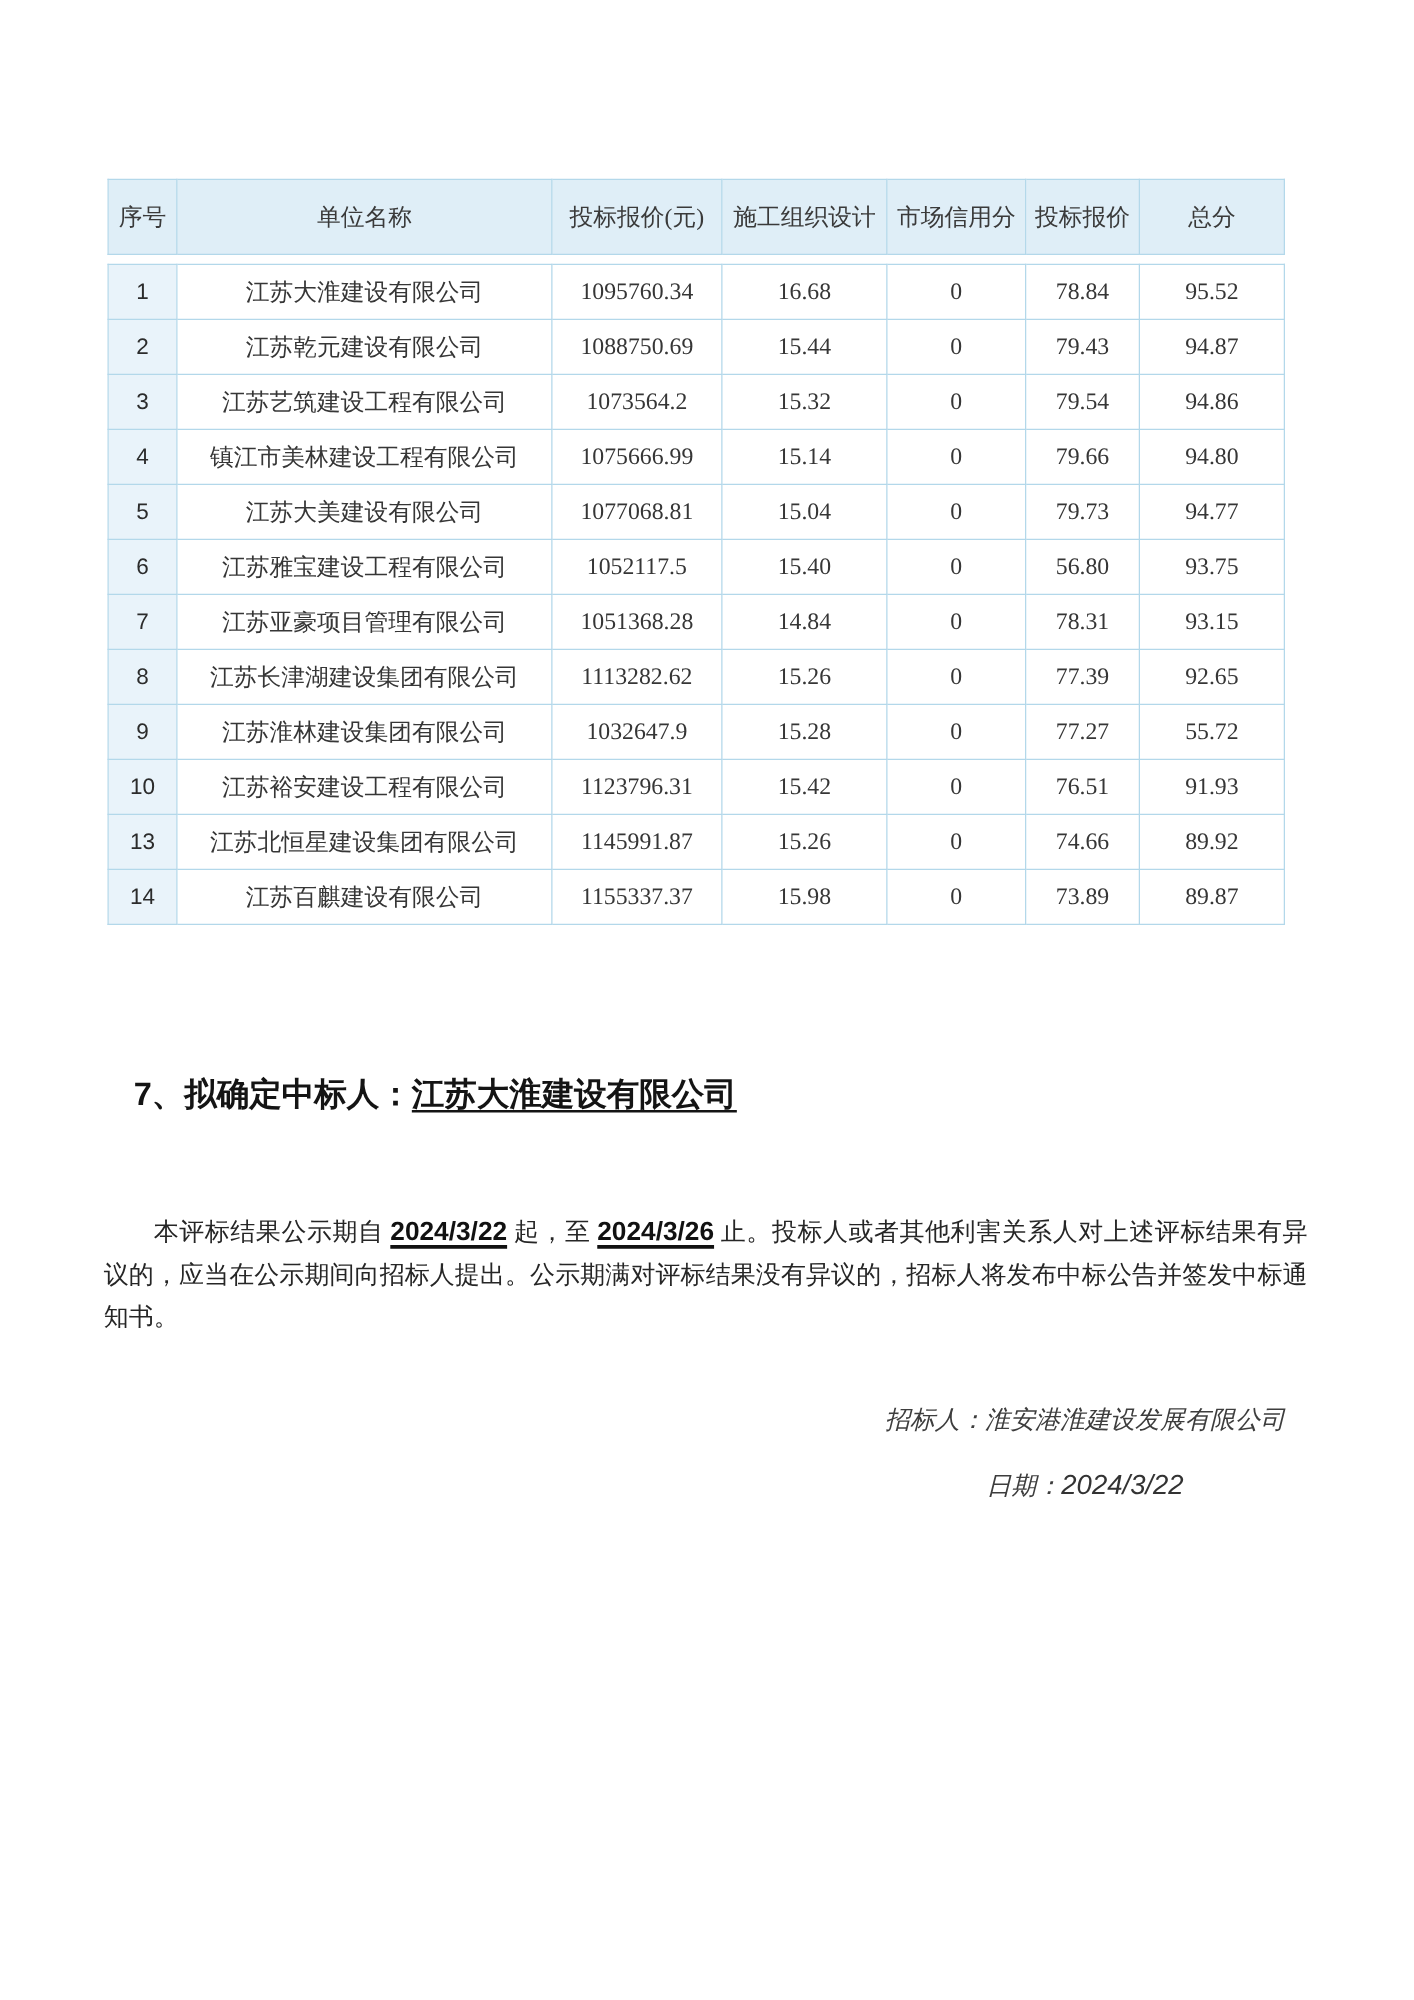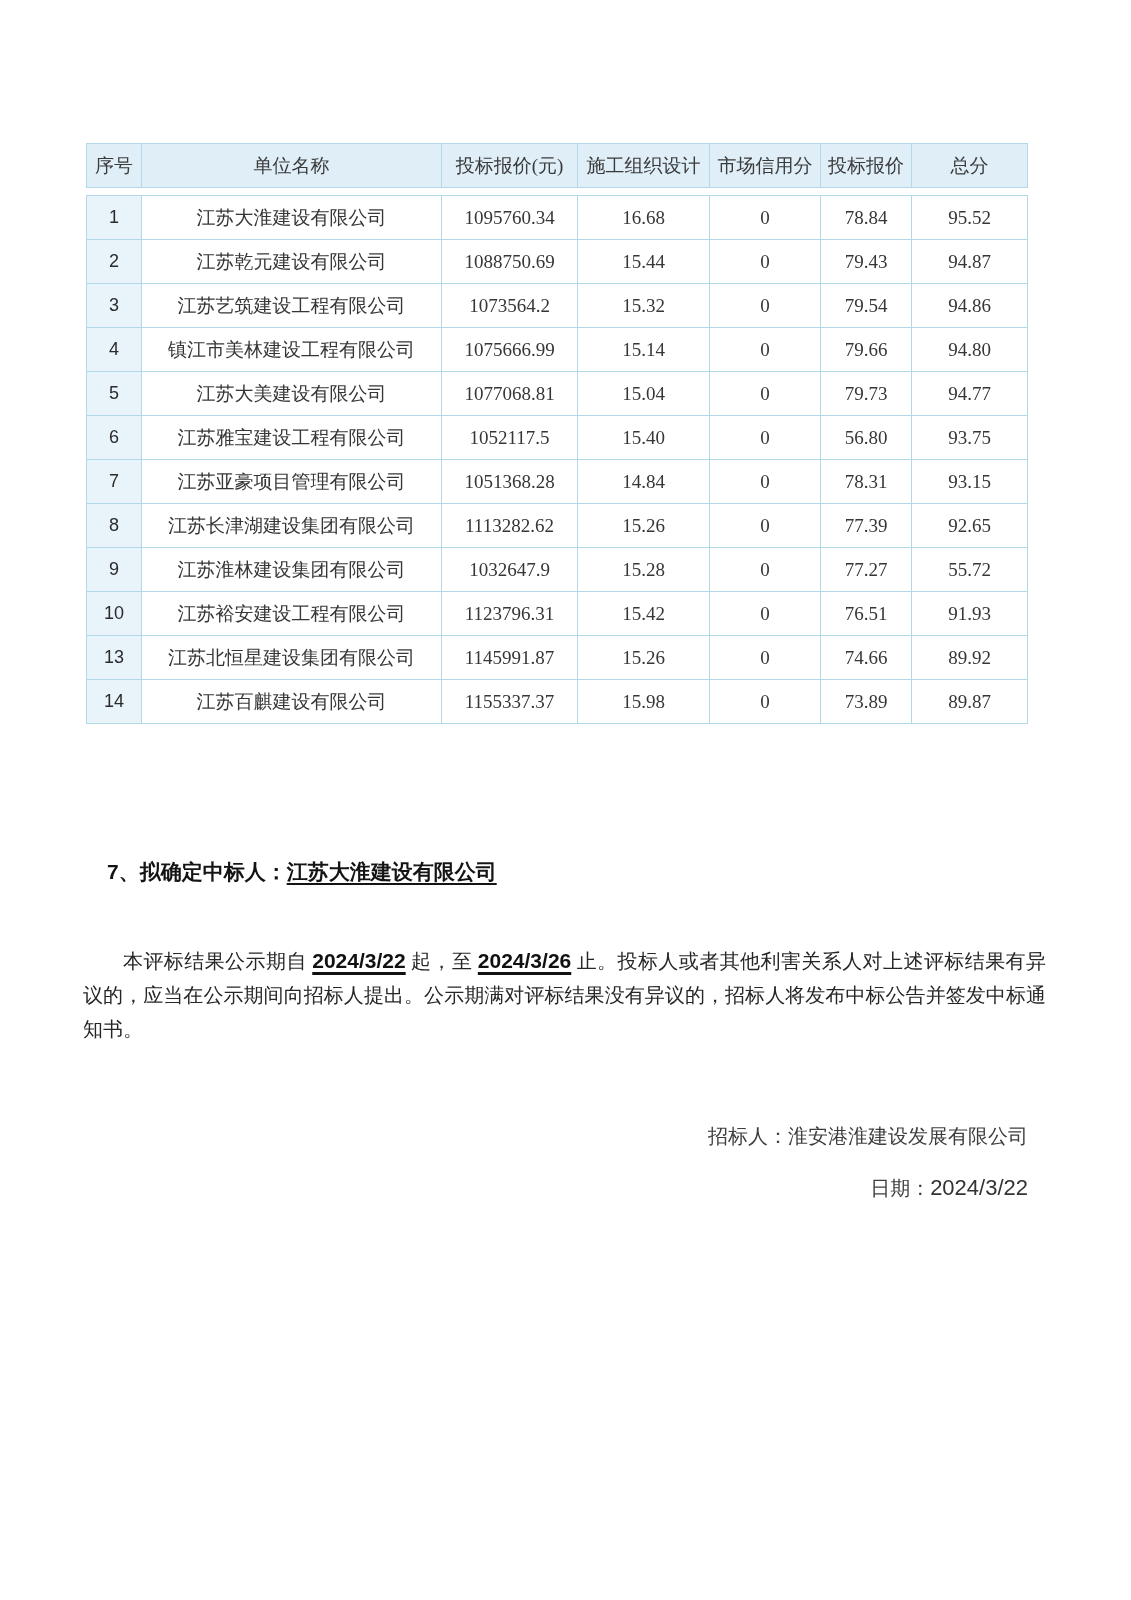--- a/index.html
+++ b/index.html
@@ -22,21 +22,21 @@
   
   .table-wrap{position:absolute;left:86px;top:143px;width:941px;}
   table.results{
     width:941px;
     border-collapse:collapse;
     table-layout:fixed;
   }
   table.results th{
     background:var(--header-bg);
     border:1.5px solid var(--border);
-    height:44px;
+    height:60px;
     font-weight:normal;
     font-size:19px;
     text-align:center;
     vertical-align:middle;
     color:#3a3a3a;
   }
   table.results td{
     border:1.5px solid var(--border);
     height:44px;
     font-size:19px;
@@ -59,33 +59,33 @@
     height:8px;
     padding:0;
   }
   
   .award-line{
     position:absolute;
     left:107px;
     top:858px;
     font-family:"Liberation Sans","DejaVu Sans",sans-serif;
     font-weight:700;
-    font-size:21px;
+    font-size:26px;
     color:#141414;
   }
   .award-line .winner{
     text-decoration:underline;
     text-decoration-thickness:2px;
     text-underline-offset:4px;
   }
   
   .notice{
     position:absolute;
     left:83px;
-    top:944px;
+    top:969px;
     width:963px;
     font-size:20px;
     line-height:34px;
     text-align:justify;
     text-indent:2em;
     color:#262626;
   }
   .notice .bdate{
     font-family:"Liberation Sans","DejaVu Sans",sans-serif;
     font-weight:700;
@@ -93,23 +93,24 @@
     text-decoration:underline;
     text-decoration-thickness:2.5px;
     text-underline-offset:4px;
     color:#111;
   }
   
   .signature{
     position:absolute;
     right:103px;
     top:1122px;
-    text-align:right;
+    text-align:center;
     font-size:20px;
     color:#3d3d3d;
+    font-style:italic;
   }
   .signature .sig-line{line-height:28px;}
   .signature .sig-line + .sig-line{margin-top:24px;}
   .signature .date-val{
     font-family:"Liberation Sans","DejaVu Sans",sans-serif;
     font-size:22px;
     color:#333;
   }
 </style>
 </head>

